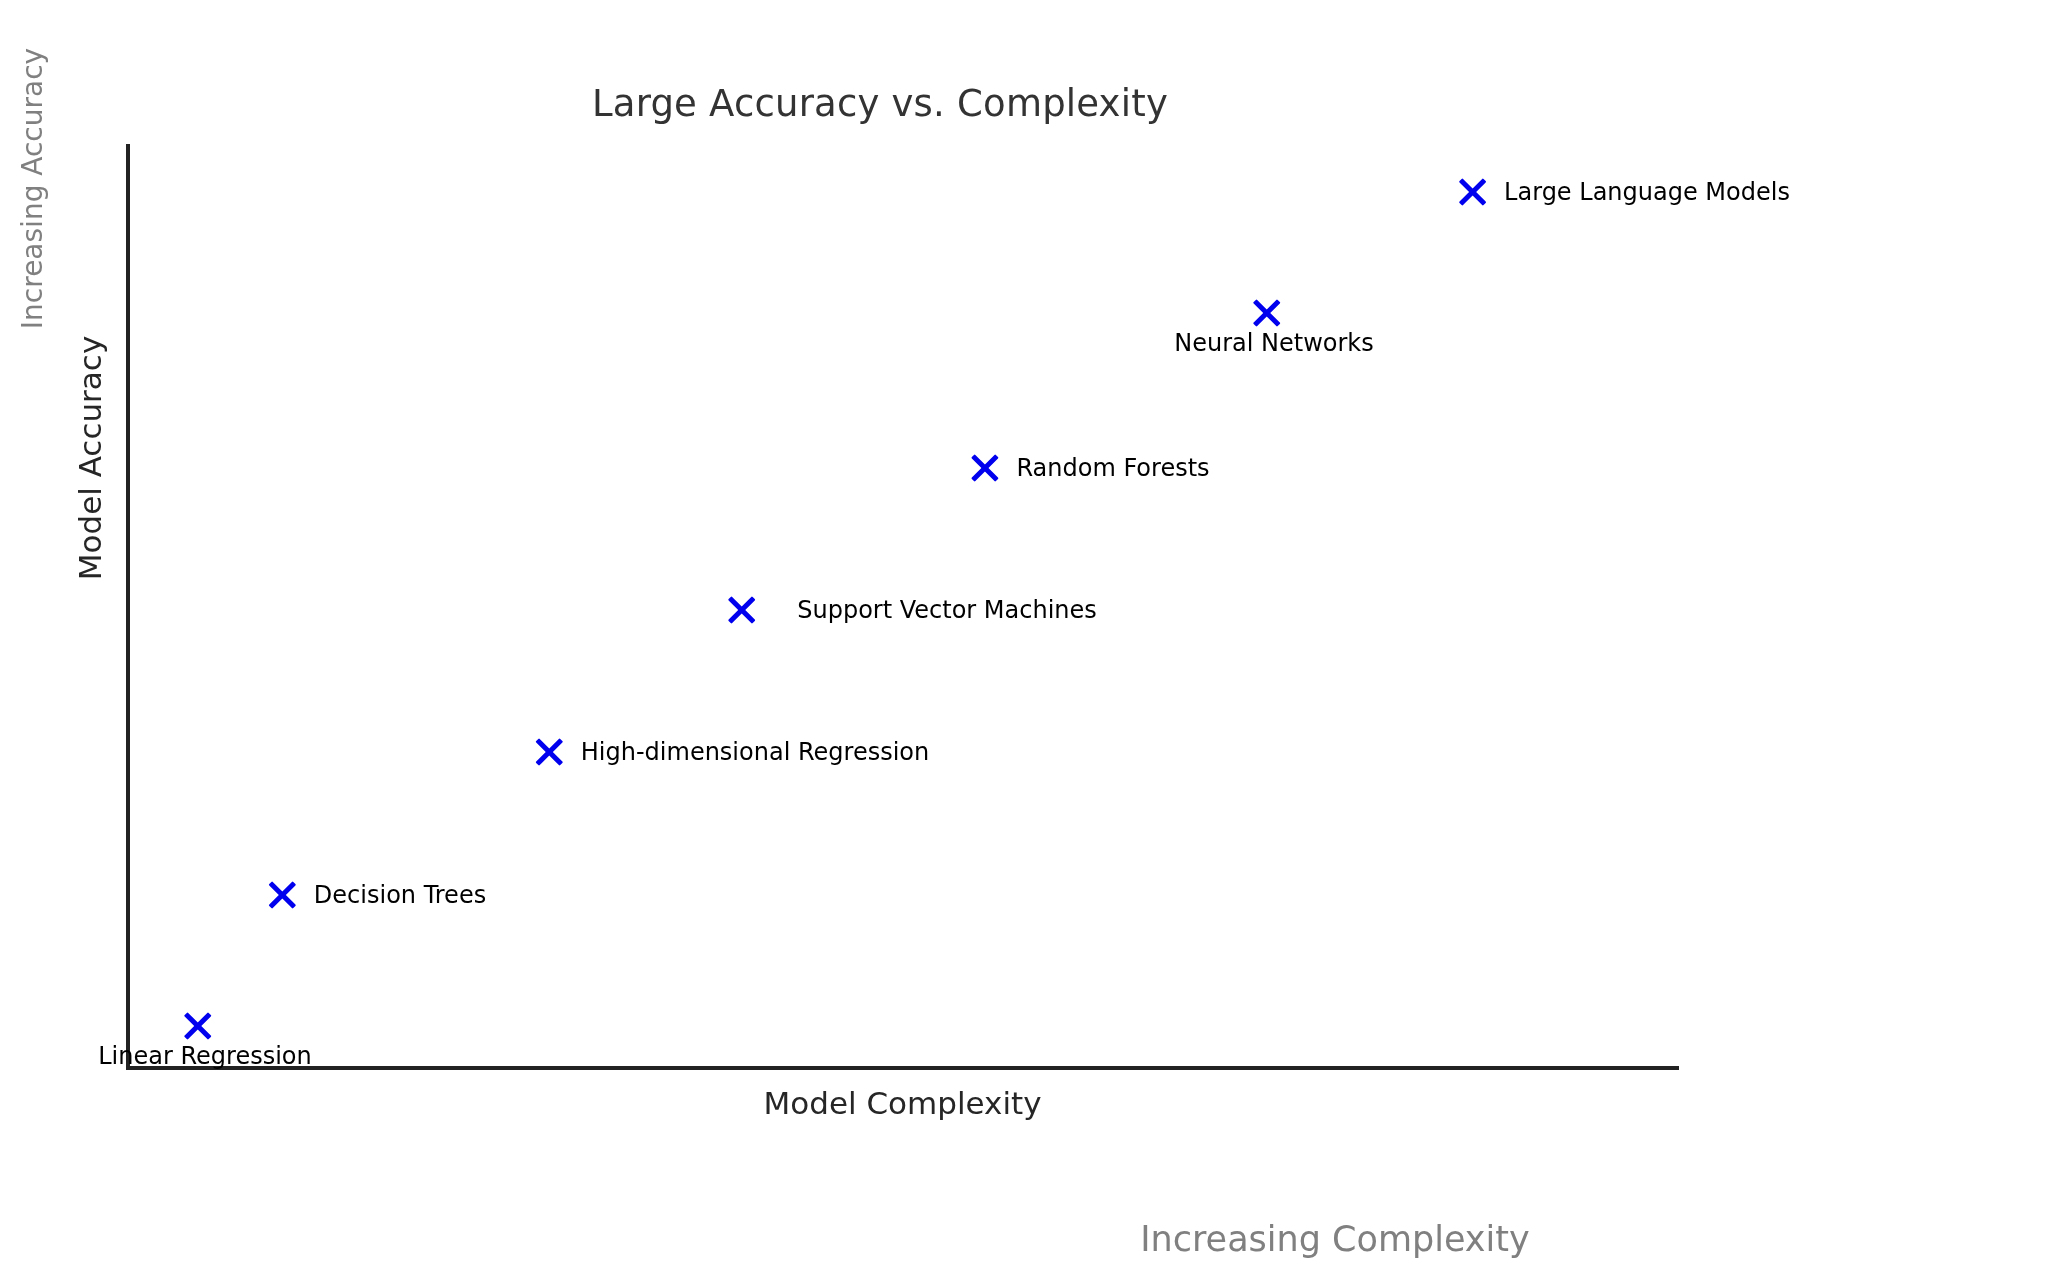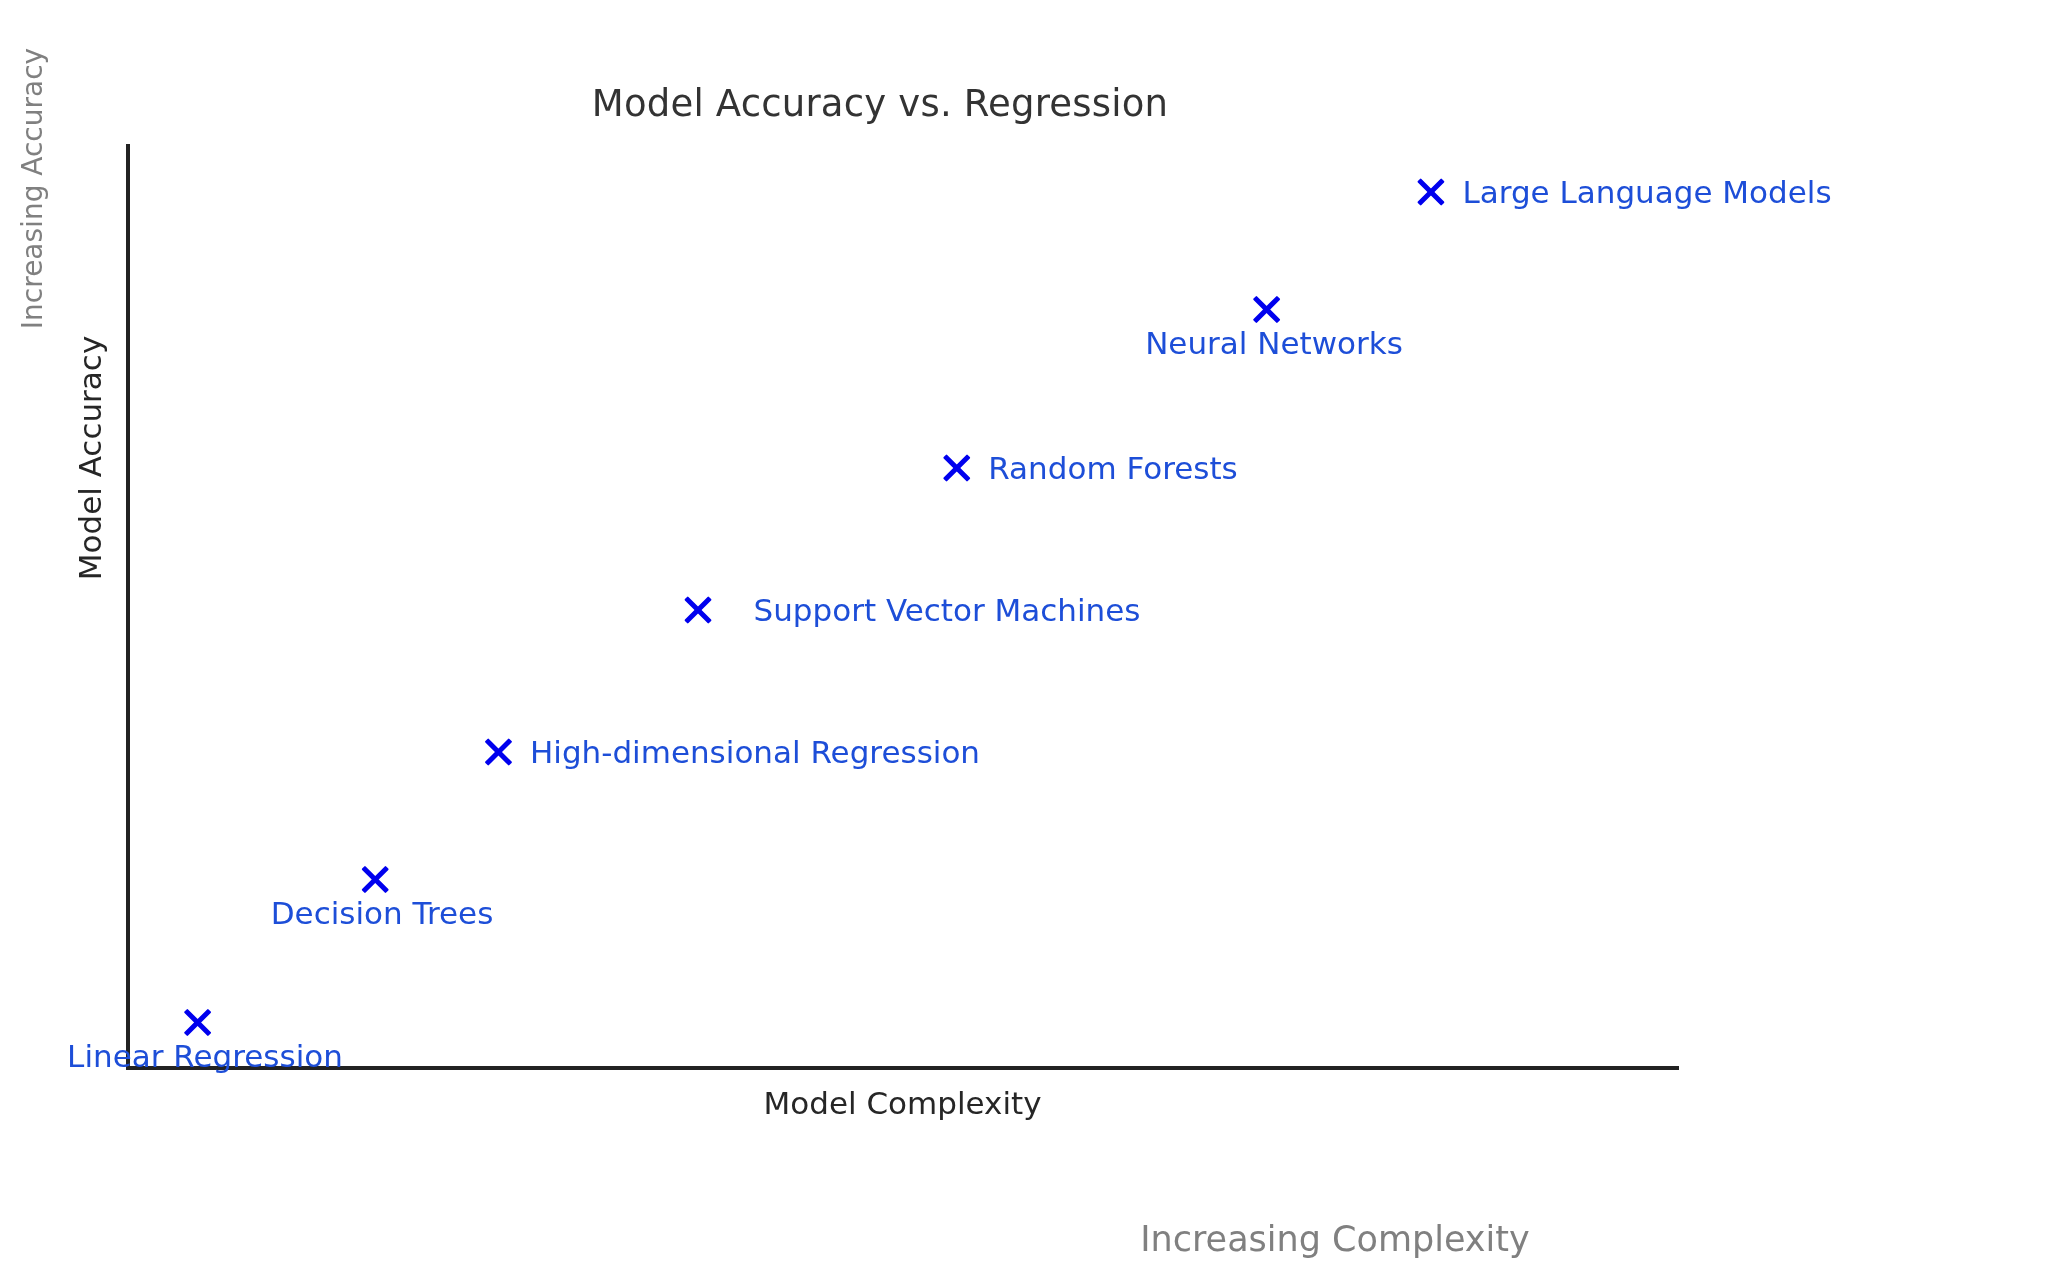--- a/index.html
+++ b/index.html
@@ -124,51 +124,51 @@
     height: 34px;
     margin-left: -2.5px;
     margin-top: -17px;
     background: #0000ee;
     border-radius: 1px;
   }
   .point-marker::before { transform: rotate(45deg); }
   .point-marker::after  { transform: rotate(-45deg); }
 
   .point-label {
-    font-size: 31px;
-    color: #1d4ed8;
+    font-size: 24px;
+    color: #000000;
     margin-left: 14px;
     line-height: 1;
     white-space: nowrap;
   }
 </style>
 </head>
 <body>
 
 <div id="canvas">
 
-  <div class="chart-title">Model Accuracy vs. Regression</div>
+  <div class="chart-title">Large Accuracy vs. Complexity</div>
 
   <div class="axis-y"></div>
   <div class="axis-x"></div>
 
   <div class="axis-label-y">Model Accuracy</div>
 
   <div class="axis-label-x">Model Complexity</div>
 
   <div class="annot-accuracy">Increasing Accuracy</div>
 
   <div class="annot-complexity">Increasing Complexity</div>
 
   <div id="points-layer">
       <div class="point" style="left: 198px; top: 1038px; flex-direction: column;">
         <span class="point-marker"></span>
         <span class="point-label">Linear Regression</span>
       </div>
-      <div class="point" style="left: 375px; top: 895px; flex-direction: column;">
+      <div class="point" style="left: 375px; top: 895px;">
         <span class="point-marker"></span>
         <span class="point-label">Decision Trees</span>
       </div>
       <div class="point" style="left: 730px; top: 752px;">
         <span class="point-marker"></span>
         <span class="point-label">High-dimensional Regression</span>
       </div>
       <div class="point" style="left: 910px; top: 610px; gap: 24px;">
         <span class="point-marker"></span>
         <span class="point-label">Support Vector Machines</span>

